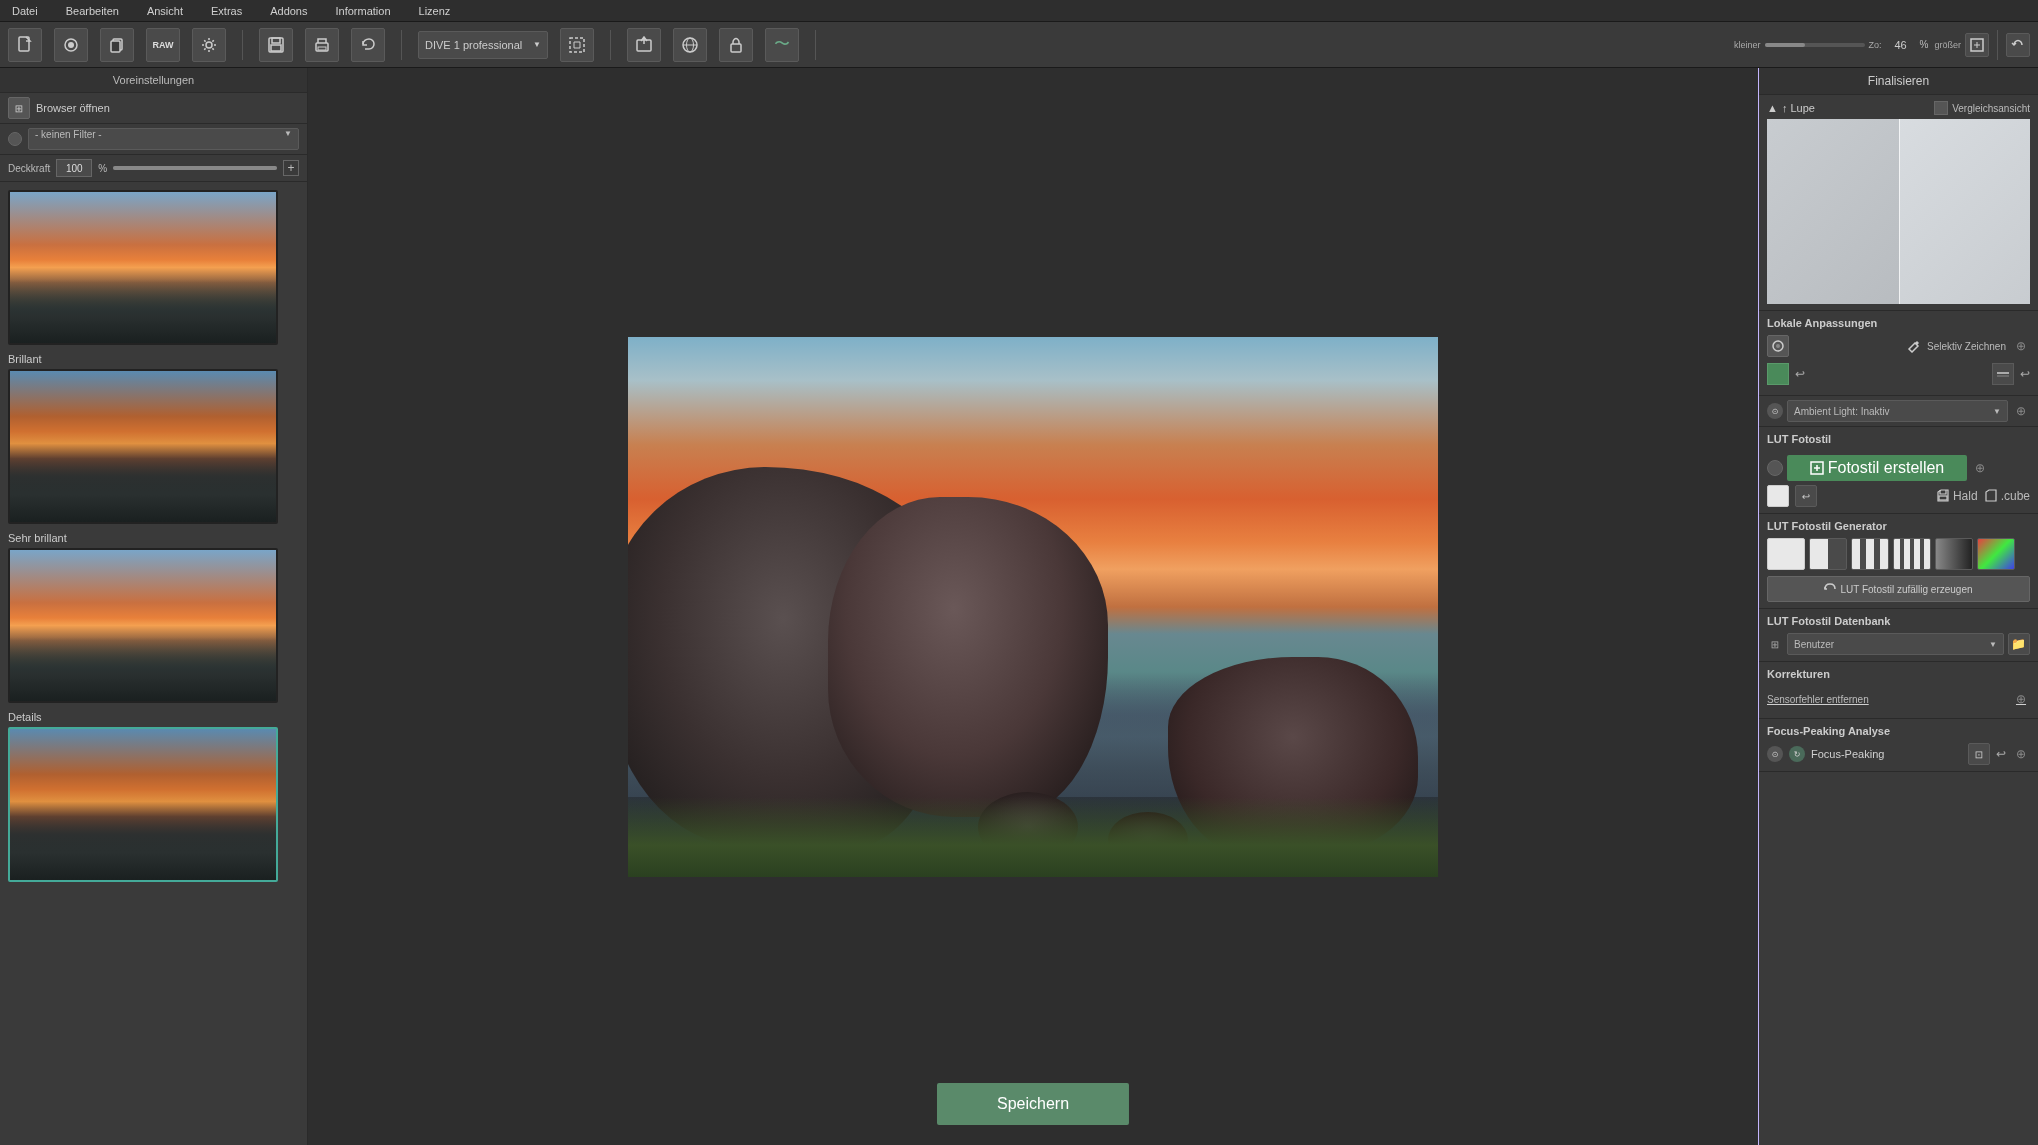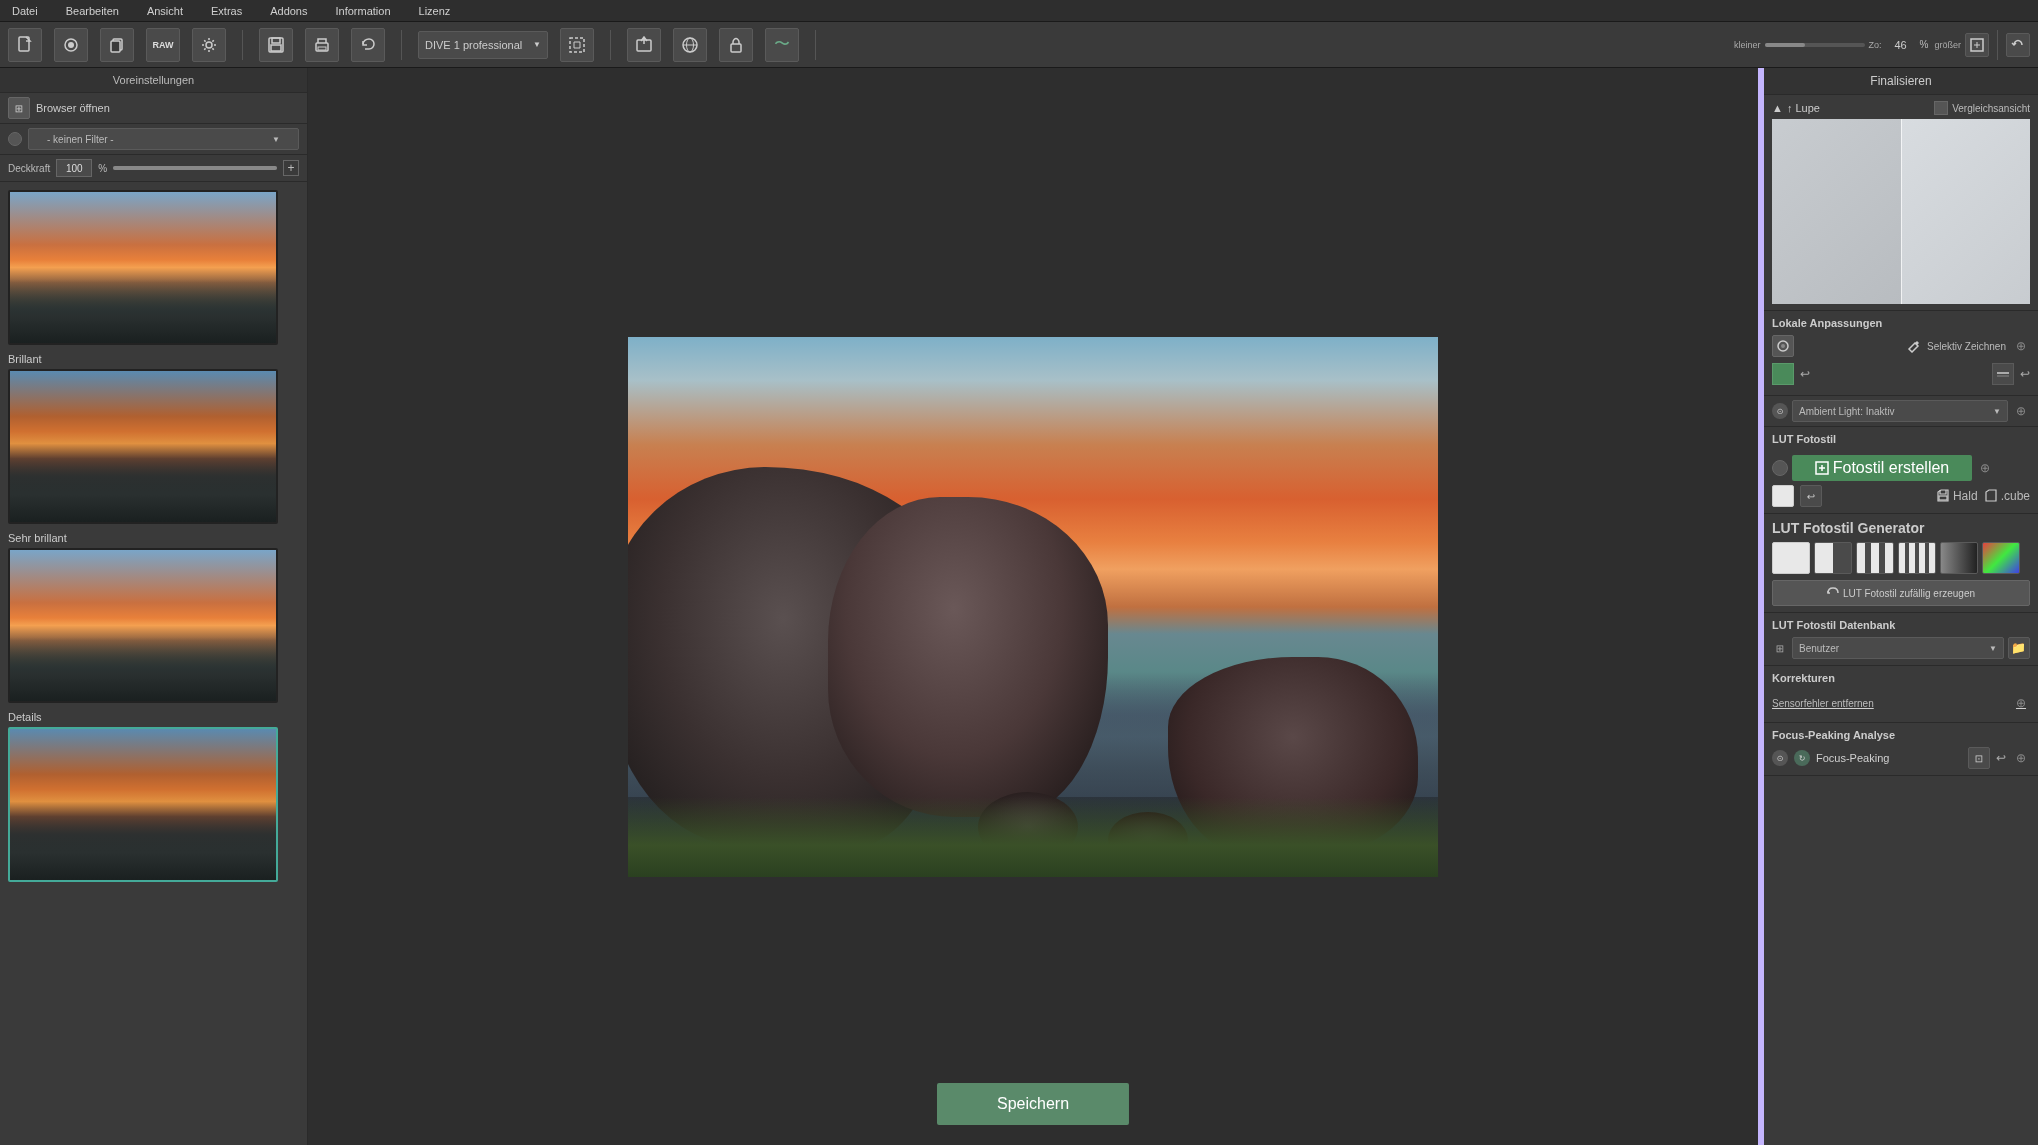--- a/index.html
+++ b/index.html
@@ -148,26 +148,25 @@
       display: flex;
       align-items: center;
       gap: 4px;
       color: #ccc;
       cursor: pointer;
       font-size: 11px;
       text-align: right;
     }
     .filter-dropdown {
       display: flex;
-      align-items: center;
       background: #4a4a4a;
       border: 1px solid #5a5a5a;
       border-radius: 2px;
       height: 22px;
-      padding: 0 18px;
+      padding: 0 6px;
       font-size: 10px;
       color: #bbb;
       gap: 4px;
       flex: 1;
       cursor: pointer;
     }
     .opacity-row {
       display: flex;
       align-items: center;
       padding: 4px 8px;
@@ -373,21 +372,21 @@
       padding: 12px 60px;
       font-size: 16px;
       cursor: pointer;
       border-radius: 2px;
     }
 
     
     .right-panel {
       width: 280px;
       background: #3a3a3a;
-      border-left: 6px solid #c4b5fd;
+      border-left: 1px solid #c4b5fd;
       display: flex;
       flex-direction: column;
       overflow-y: auto;
     }
     .right-panel-header {
       background: #333;
       padding: 6px 8px;
       font-size: 12px;
       color: #ccc;
       text-align: center;
@@ -596,21 +595,21 @@
       border: 1px solid #666;
       cursor: pointer;
     }
 
     
     .lut-gen-section {
       padding: 6px 8px;
       border-bottom: 1px solid #2a2a2a;
     }
     .lut-gen-title {
-      font-size: 14px;
+      font-size: 11px;
       color: #ccc;
       font-weight: bold;
       margin-bottom: 6px;
     }
     .lut-gen-buttons {
       display: flex;
       align-items: center;
       gap: 4px;
       margin-bottom: 6px;
     }

